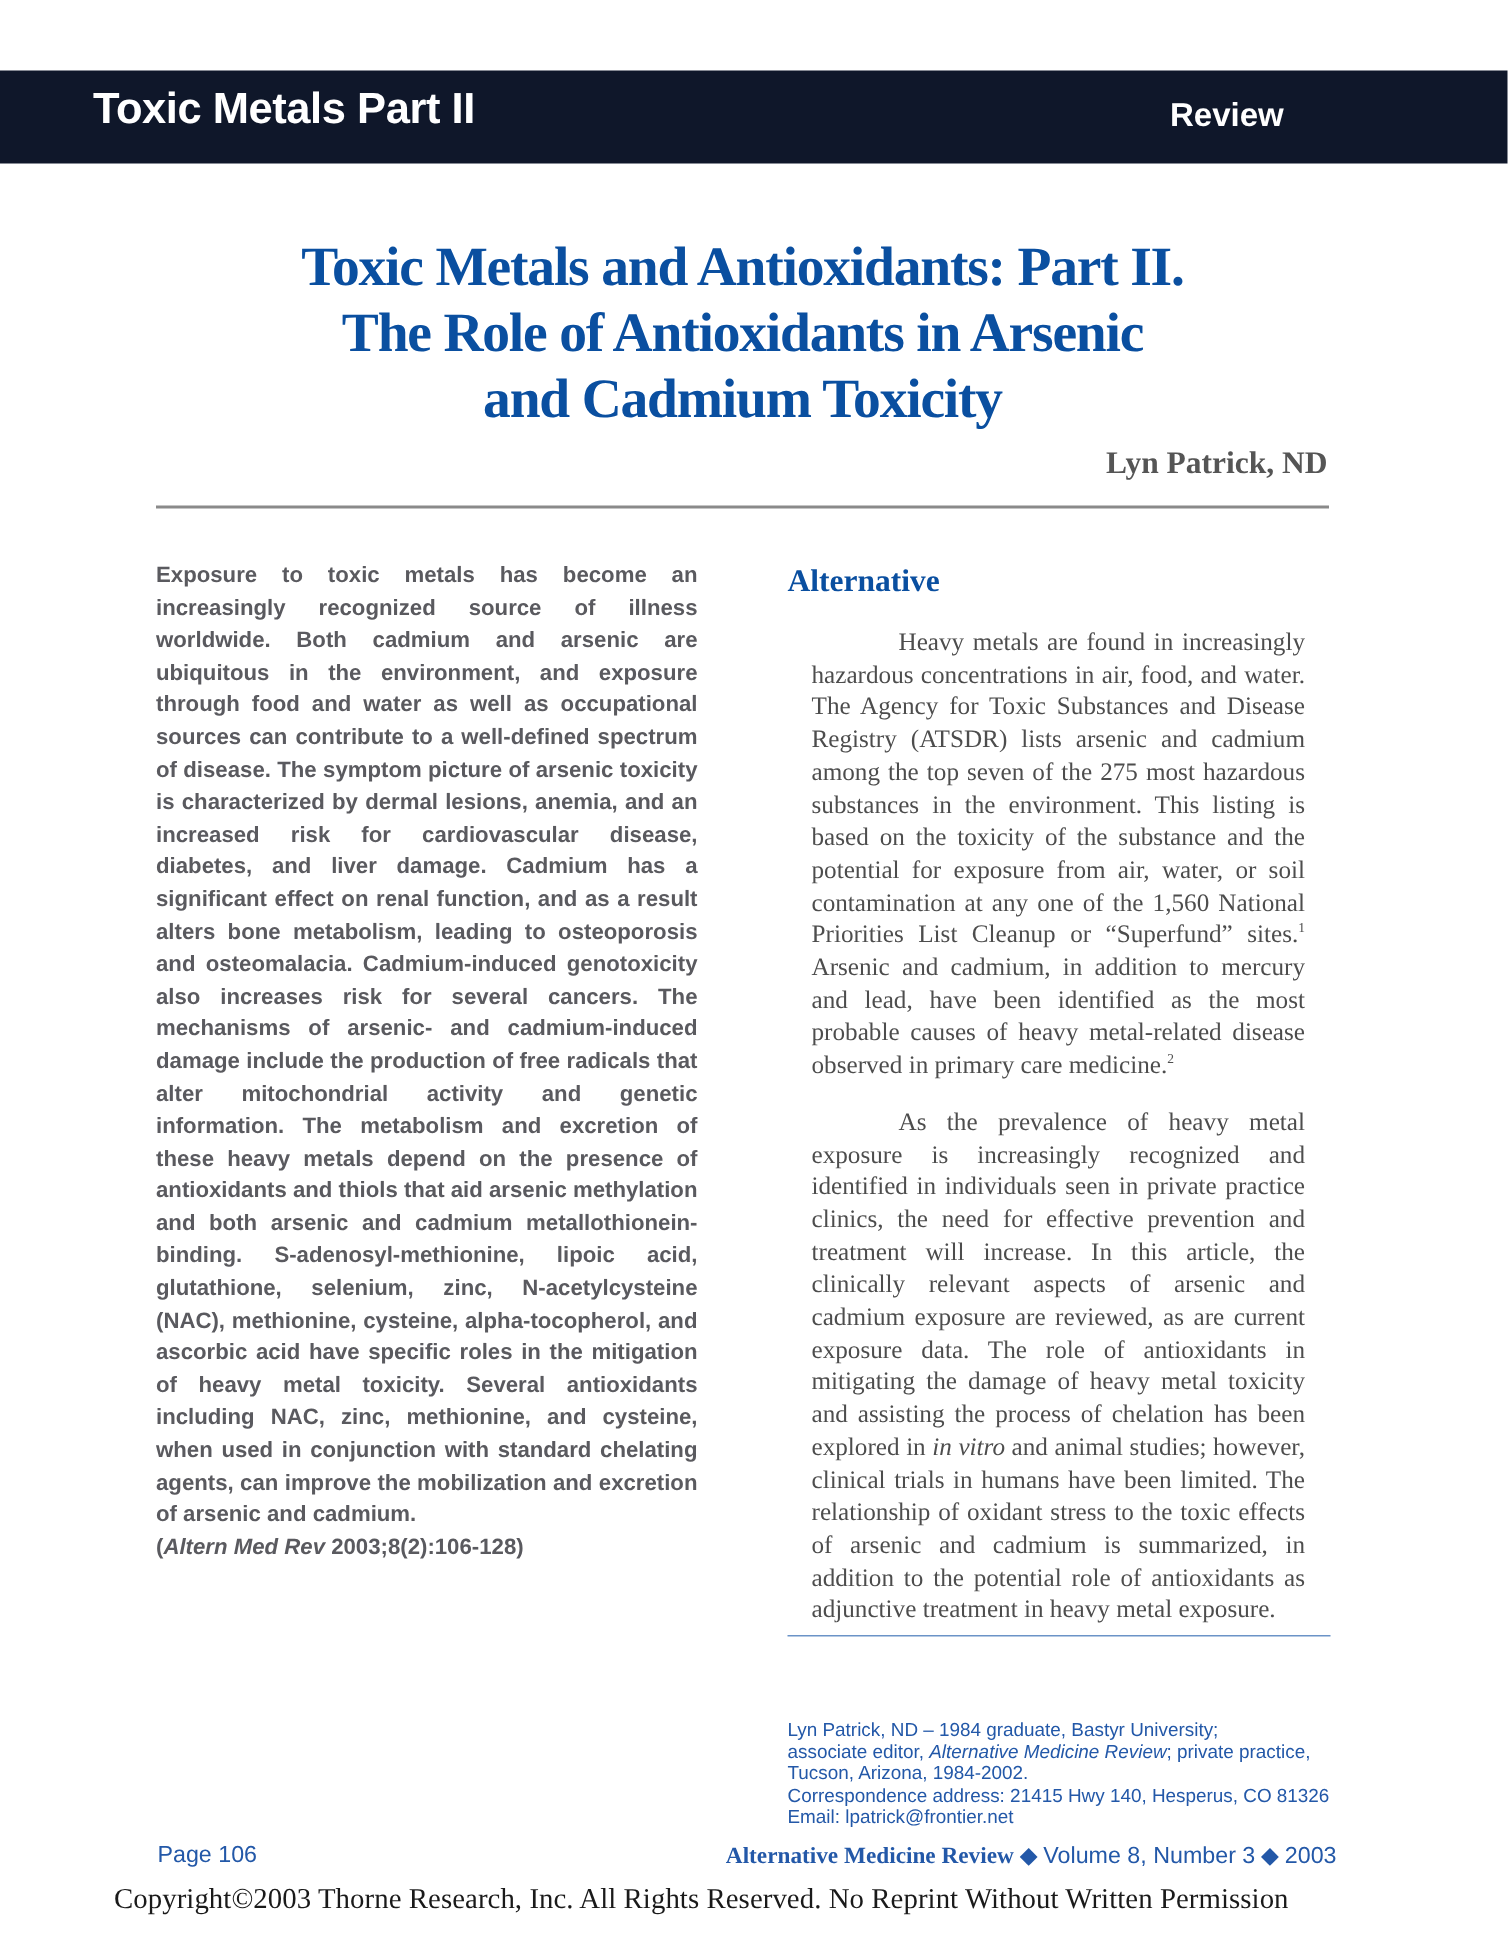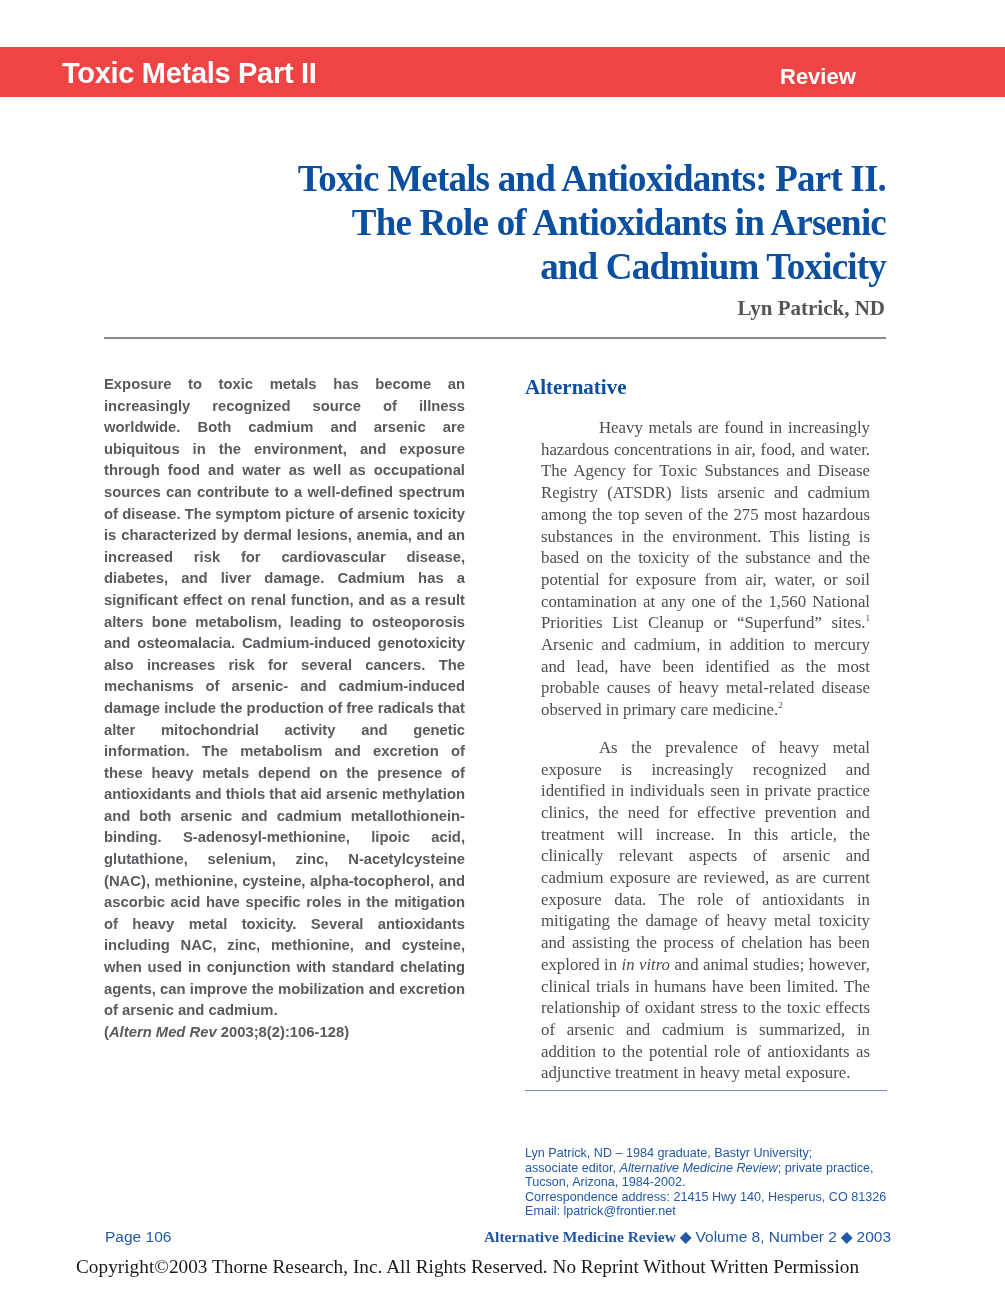--- a/index.html
+++ b/index.html
@@ -1,20 +1,20 @@
 <!DOCTYPE html>
 <html><head>
 <meta charset="utf-8">
 <style>
   html, body { margin: 0; padding: 0; background: #ffffff; }
   body { width: 1005px; height: 1290px; position: relative; overflow: hidden; }
-  .banner { position: absolute; left: 0; top: 47px; width: 1005px; height: 50px; background: #ef4444; }
+  .banner { position: absolute; left: 0; top: 47px; width: 1005px; height: 62px; background: #0f172a; }
   .banner-title { position: absolute; left: 62px; top: 10px; font-family: "Liberation Sans", sans-serif; font-weight: bold; font-size: 29px; color: #ffffff; letter-spacing: -0.3px; }
   .banner-section { position: absolute; left: 780px; top: 17px; font-family: "Liberation Sans", sans-serif; font-weight: bold; font-size: 22px; color: #ffffff; }
-  .title { position: absolute; left: 104px; width: 782px; top: 157px; text-align: right; font-family: "Liberation Serif", serif; font-weight: bold; font-size: 37px; line-height: 44px; color: #0a4fa0; letter-spacing: -0.8px; }
+  .title { position: absolute; left: 104px; width: 782px; top: 157px; text-align: center; font-family: "Liberation Serif", serif; font-weight: bold; font-size: 37px; line-height: 44px; color: #0a4fa0; letter-spacing: -0.8px; }
   .title div { white-space: nowrap; }
   .author { position: absolute; right: 120px; top: 296px; font-family: "Liberation Serif", serif; font-weight: bold; font-size: 21px; color: #555555; }
   .rule { position: absolute; left: 104px; top: 337px; width: 782px; height: 2px; background: #8a8a8a; }
   .abstract { position: absolute; left: 104px; top: 374px; width: 361px; font-family: "Liberation Sans", sans-serif; color: #5a5a5f; }
   .abstract-heading { font-weight: bold; font-size: 14.5px; line-height: 20px; }
   .abstract-body { font-weight: bold; font-size: 14.8px; line-height: 21.6px; text-align: justify; hyphens: none; }
   .citation { font-weight: bold; font-size: 14.8px; line-height: 21.6px; }
   .intro { position: absolute; left: 525px; top: 373px; width: 361px; font-family: "Liberation Serif", serif; color: #4d4d4d; }
   .intro-heading { font-weight: bold; font-size: 21px; line-height: 28px; color: #0a4fa0; }
   .intro p { margin: 16px; font-size: 16.8px; line-height: 21.7px; text-align: justify; text-indent: 58px; }
@@ -60,17 +60,17 @@
   <div>Lyn Patrick, ND – 1984 graduate, Bastyr University;</div>
   <div><span>associate editor, </span><i>Alternative Medicine Review</i><span>; private practice, Tucson, Arizona, 1984-2002.</span></div>
   <div>Correspondence address:  21415 Hwy 140, Hesperus, CO 81326</div>
   <div>Email: lpatrick@frontier.net</div>
 </div>
 
 <div class="page-num">Page 106</div>
 <div class="journal">
   <span class="jname">Alternative Medicine Review</span>
   <span class="jrest">◆</span>
-  <span class="jrest">Volume 8, Number 2</span>
+  <span class="jrest">Volume 8, Number 3</span>
   <span class="jrest">◆</span>
   <span class="jrest">2003</span>
 </div>
 <div class="copyright">Copyright©2003 Thorne Research, Inc. All Rights Reserved. No Reprint Without Written Permission</div>
 
 </body></html>

